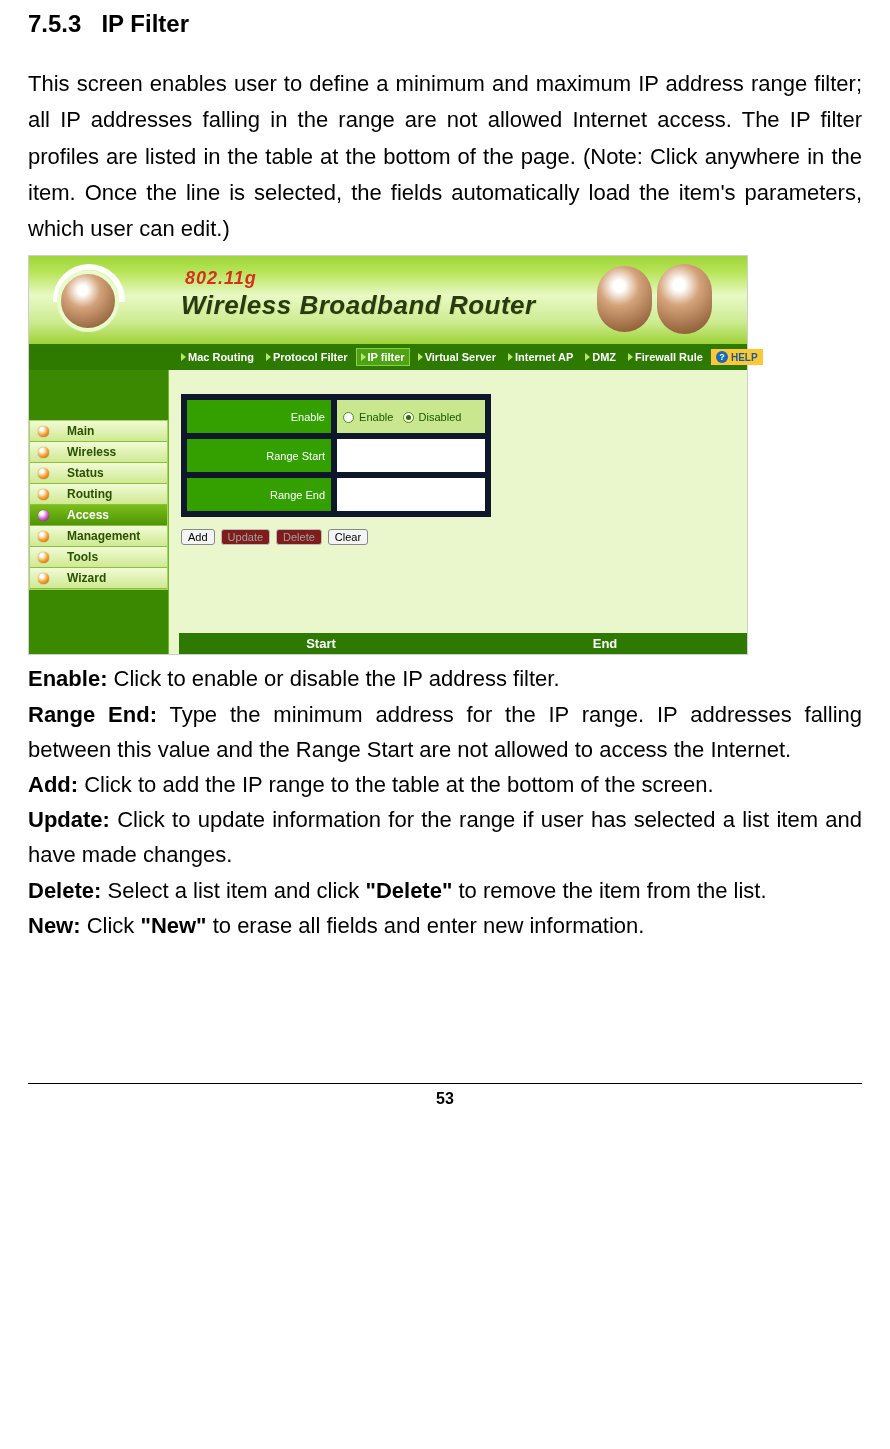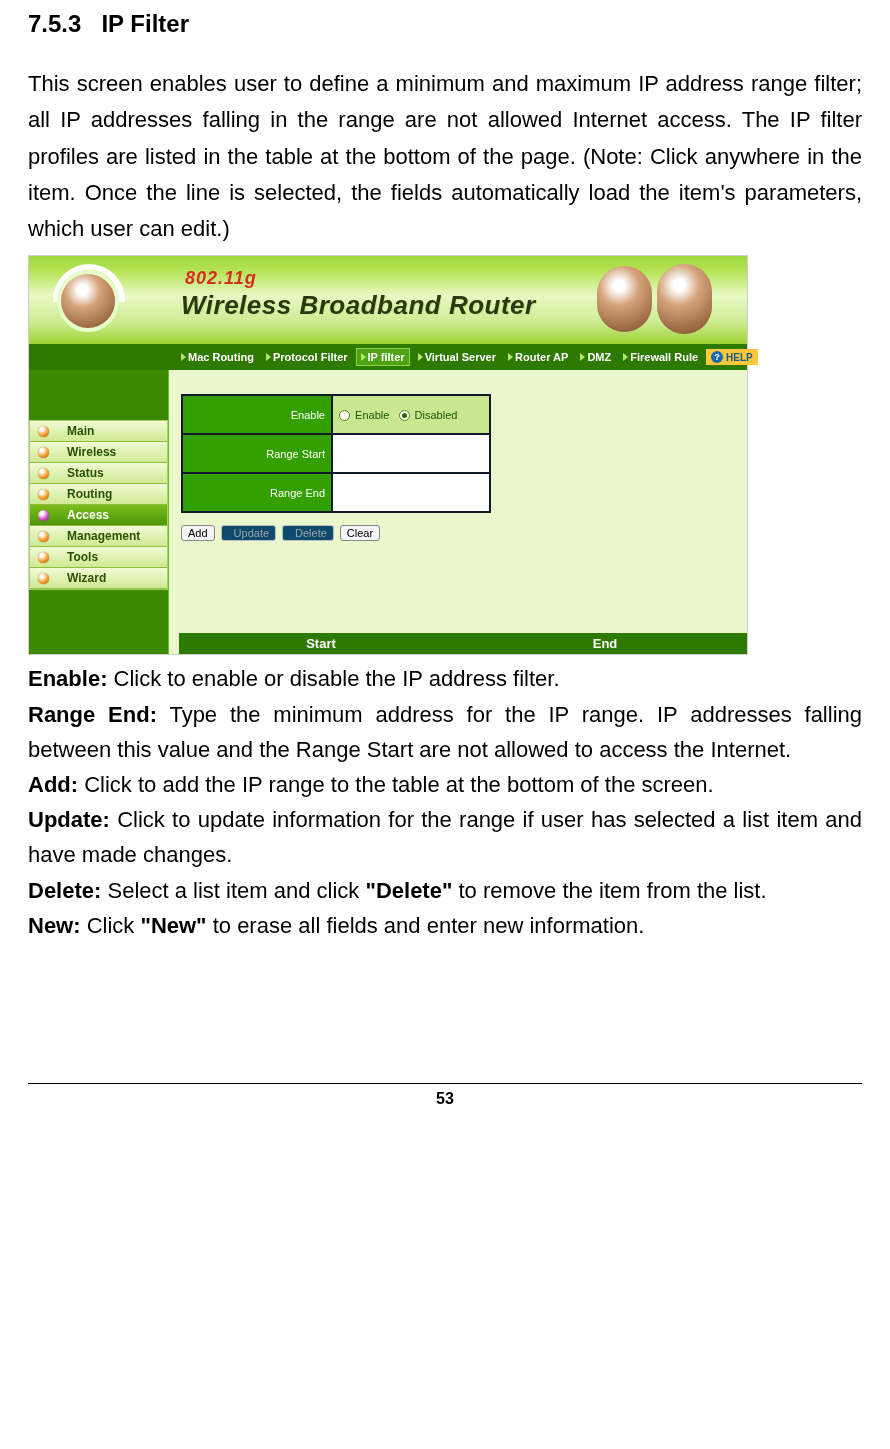--- a/index.html
+++ b/index.html
@@ -168,21 +168,21 @@
       flex: 1;
       background: #eaf7cd;
       padding: 24px 12px 0 12px;
       position: relative;
     }
     .form-grid {
       width: 310px;
       border-collapse: collapse;
     }
     .form-grid td {
-      border: 2px solid #0f172a;
+      border: 6px solid #0f172a;
       padding: 3px 6px;
       font-size: 11px;
       height: 39px;
     }
     .lbl {
       background: #34a000;
       color: #fff;
       text-align: right;
       width: 150px;
     }
@@ -211,21 +211,21 @@
     }
     .btn {
       font-size: 11px;
       padding: 1px 6px;
       background: #f4f4f4;
       border: 1px solid #888;
       border-radius: 3px;
       color: #000;
       font-family: inherit;
     }
-    .btn:disabled { color: #a1a1a1; border-color:#bcbcbc; background:#0c4a6e;padding-left:12px;}
+    .btn:disabled { color: #a1a1a1; border-color:#bcbcbc; background:#7f1d1d;}
     .table-head {
       position: absolute;
       bottom: 0; left: 0; right: 0;
       display: flex;
       background: #2e7a00;
       color: #fff;
       font-weight: bold;
     }
     .table-head div {
       flex: 1;
@@ -287,21 +287,21 @@
     <span class="nav-item active">
         <span class="arrow-r"></span>
         <span>IP filter</span>
       </span>
     <span class="nav-item">
         <span class="arrow-r"></span>
         <span>Virtual Server</span>
       </span>
     <span class="nav-item">
         <span class="arrow-r"></span>
-        <span>Router AP</span>
+        <span>Internet AP</span>
       </span>
     <span class="nav-item">
         <span class="arrow-r"></span>
         <span>DMZ</span>
       </span>
     <span class="nav-item">
         <span class="arrow-r"></span>
         <span>Firewall Rule</span>
       </span>
     <span class="help">

